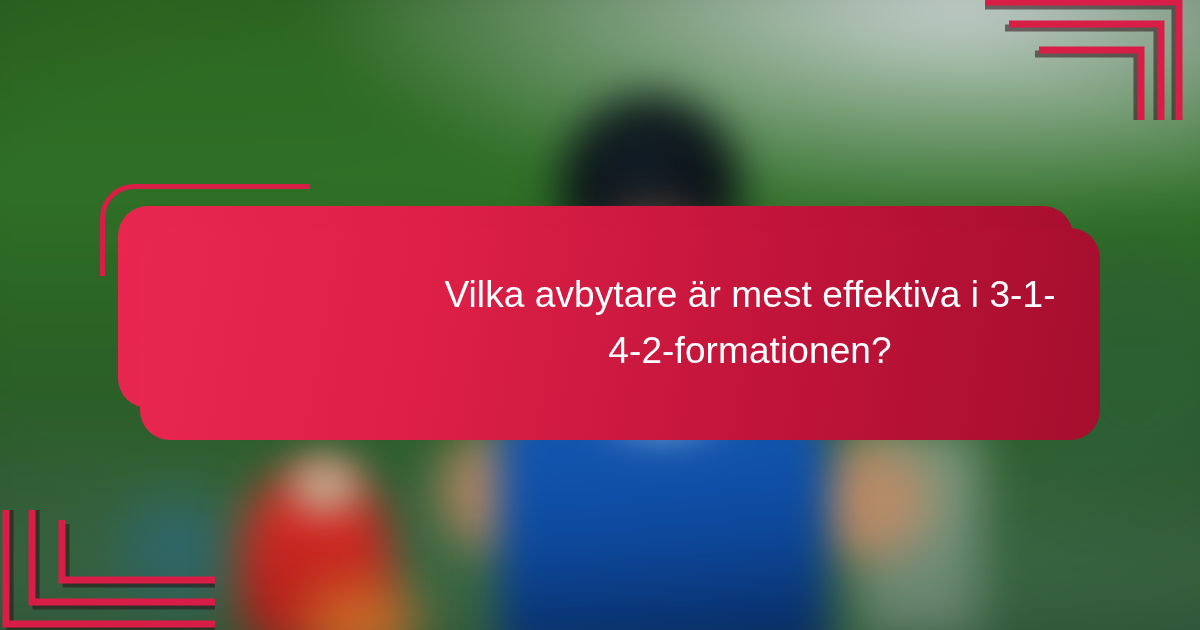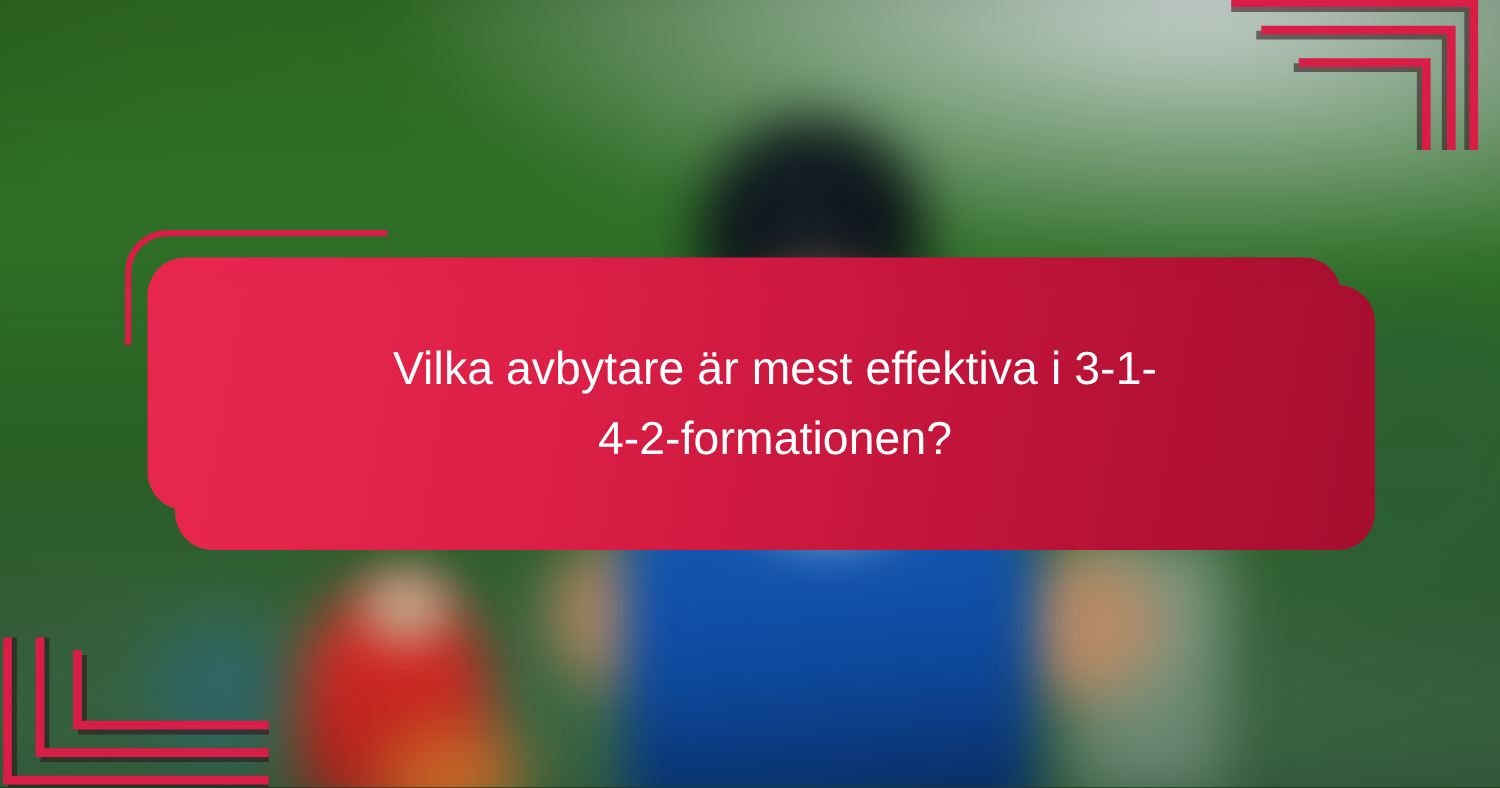--- a/index.html
+++ b/index.html
@@ -226,21 +226,21 @@
 
   
   .headline-wrap {
     position: absolute;
     left: 140px;
     top: 206px;
     width: 960px;
     height: 234px;
     display: flex;
     align-items: center;
-    justify-content: center;
+    justify-content: flex-end;
     pointer-events: none;
   }
   .headline {
     margin: 0;
     padding: 0 40px;
     text-align: center;
     color: #ffffff;
     font-family: "Liberation Sans", sans-serif;
     font-size: 37px;
     font-weight: 400;

